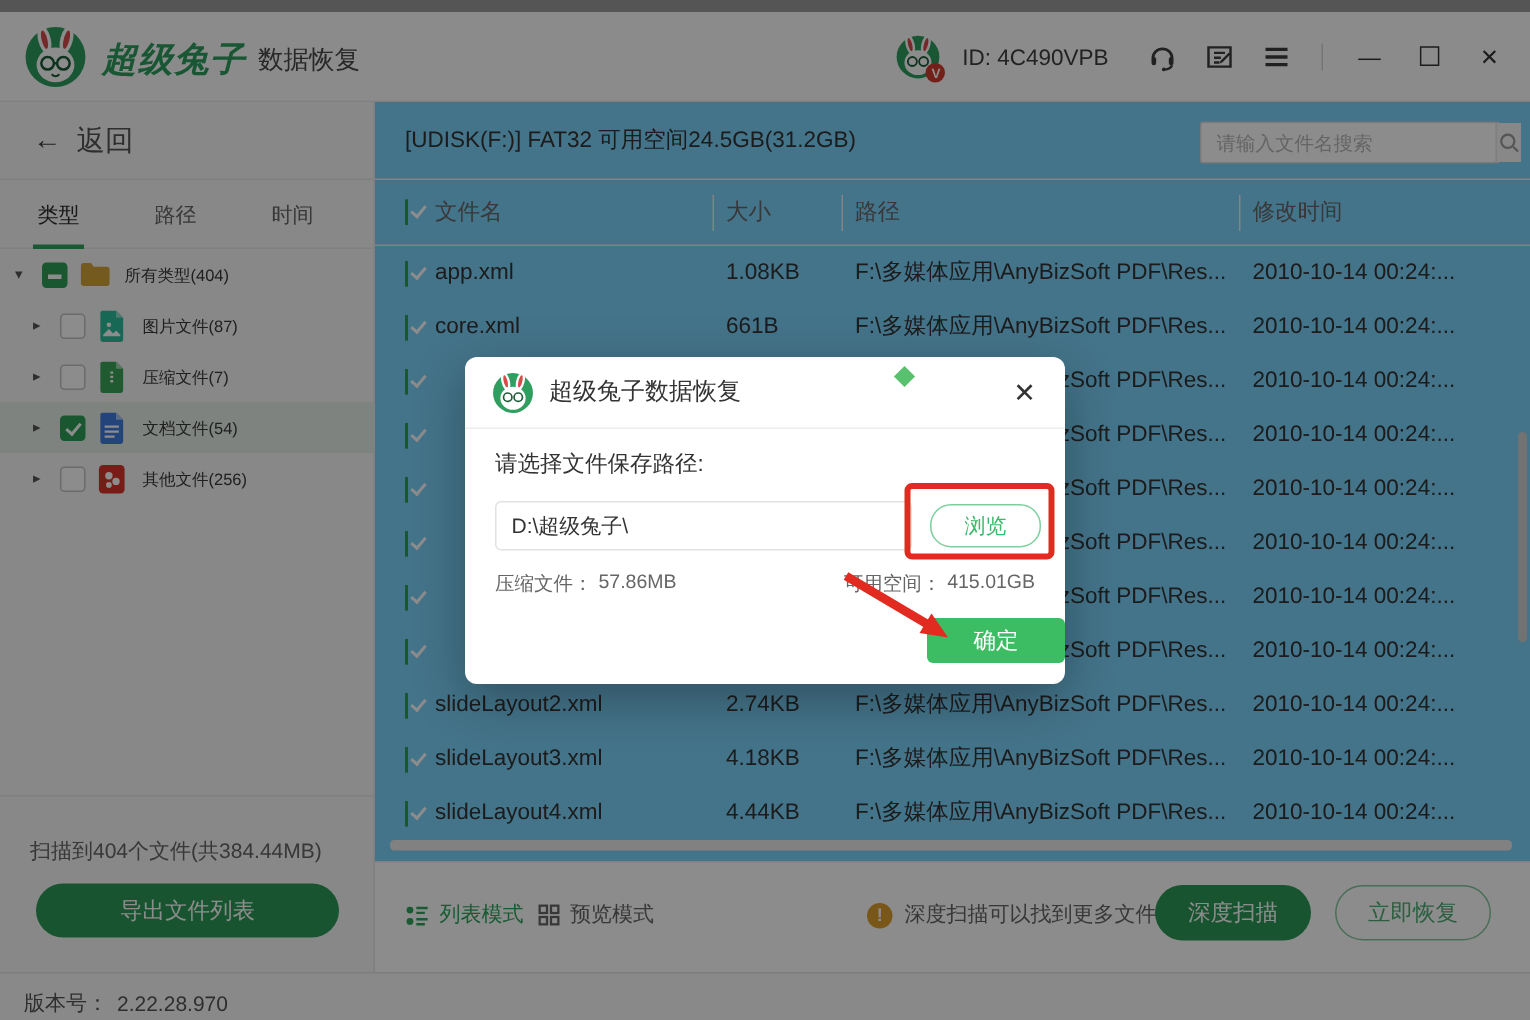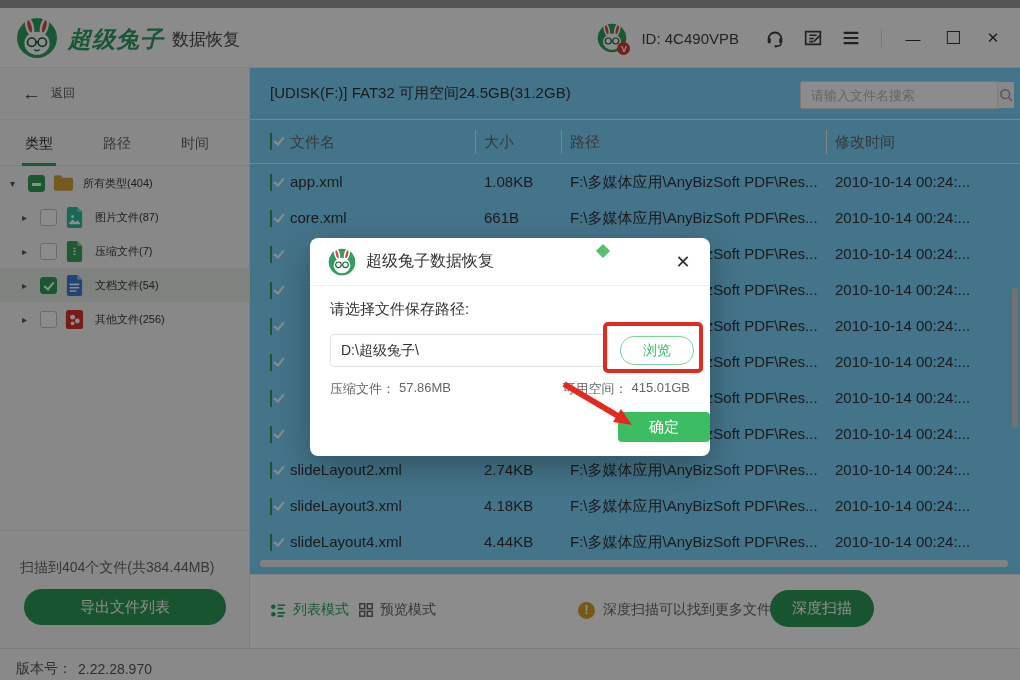--- a/index.html
+++ b/index.html
@@ -16,21 +16,21 @@
   .v-badge{position:absolute;right:-3px;bottom:-2px;width:13px;height:13px;border-radius:50%;background:#d23b2e;color:#fff;font-size:9px;font-weight:700;display:flex;align-items:center;justify-content:center;}
   .uid{font-size:15px;color:#3f3f3f;margin-right:10px;}
   .tb-icon{width:24px;height:24px;display:flex;align-items:center;justify-content:center;color:#3d3d3d;cursor:pointer;}
   .tb-sep{width:1px;height:18px;background:#d7d7d7;margin:0 4px;}
   .win-btn{width:26px;height:26px;display:flex;align-items:center;justify-content:center;font-size:15px;color:#333;cursor:pointer;}
 
   
   .sidebar{position:absolute;left:0;top:60px;width:250px;height:580px;background:#f7f7f7;border-right:1px solid #e8e8e8;}
   .back-row{position:absolute;left:0;top:0;width:250px;height:52px;border-bottom:1px solid #e9e9e9;display:flex;align-items:center;padding-left:22px;gap:10px;color:#4a4a4a;cursor:pointer;}
   .back-arrow{font-size:19px;color:#3d3d3d;}
-  .back-label{font-size:12px;color:#555;text-align:right;}
+  .back-label{font-size:19px;color:#555;text-align:right;}
   .tabs{position:absolute;left:0;top:52px;width:250px;height:46px;border-bottom:1px solid #e9e9e9;display:flex;align-items:center;}
   .tab{width:78px;text-align:center;font-size:14px;color:#666;position:relative;height:46px;line-height:46px;cursor:pointer;}
   .tab.active{color:#2c2c2c;}
   .tab.active::after{content:"";position:absolute;left:22px;right:22px;bottom:0;height:3px;background:#2fa55e;}
   .tree{position:absolute;left:0;top:98px;width:250px;}
   .tree-item{height:34px;display:flex;align-items:center;cursor:pointer;}
   .tree-item.selected{background:#e7efe9;}
   .expander{width:12px;font-size:10px;color:#555;margin-left:10px;flex:none;}
   .tree-item.child .expander{margin-left:22px;}
   .cb{width:17px;height:17px;border-radius:3px;border:1px solid #c3c3c3;background:#fff;position:relative;flex:none;margin-left:6px;cursor:pointer;}
@@ -353,20 +353,21 @@
           <rect x="2" y="10.5" width="5.5" height="5.5"></rect>
             <rect x="10.5" y="10.5" width="5.5" height="5.5"></rect>
         </svg>
         <span>预览模式</span>
       </span>
       <span class="hint">
         <span class="warn-ic">!</span>
         <span>深度扫描可以找到更多文件</span>
       </span>
       <button class="deep-btn">深度扫描</button>
+      <button class="recover-btn">立即恢复</button>
     </div>
   </main>
 
   <footer class="statusbar">
     <span>版本号：</span>
     <span>2.22.28.970</span>
   </footer>
 
   <div class="overlay"></div>
 

